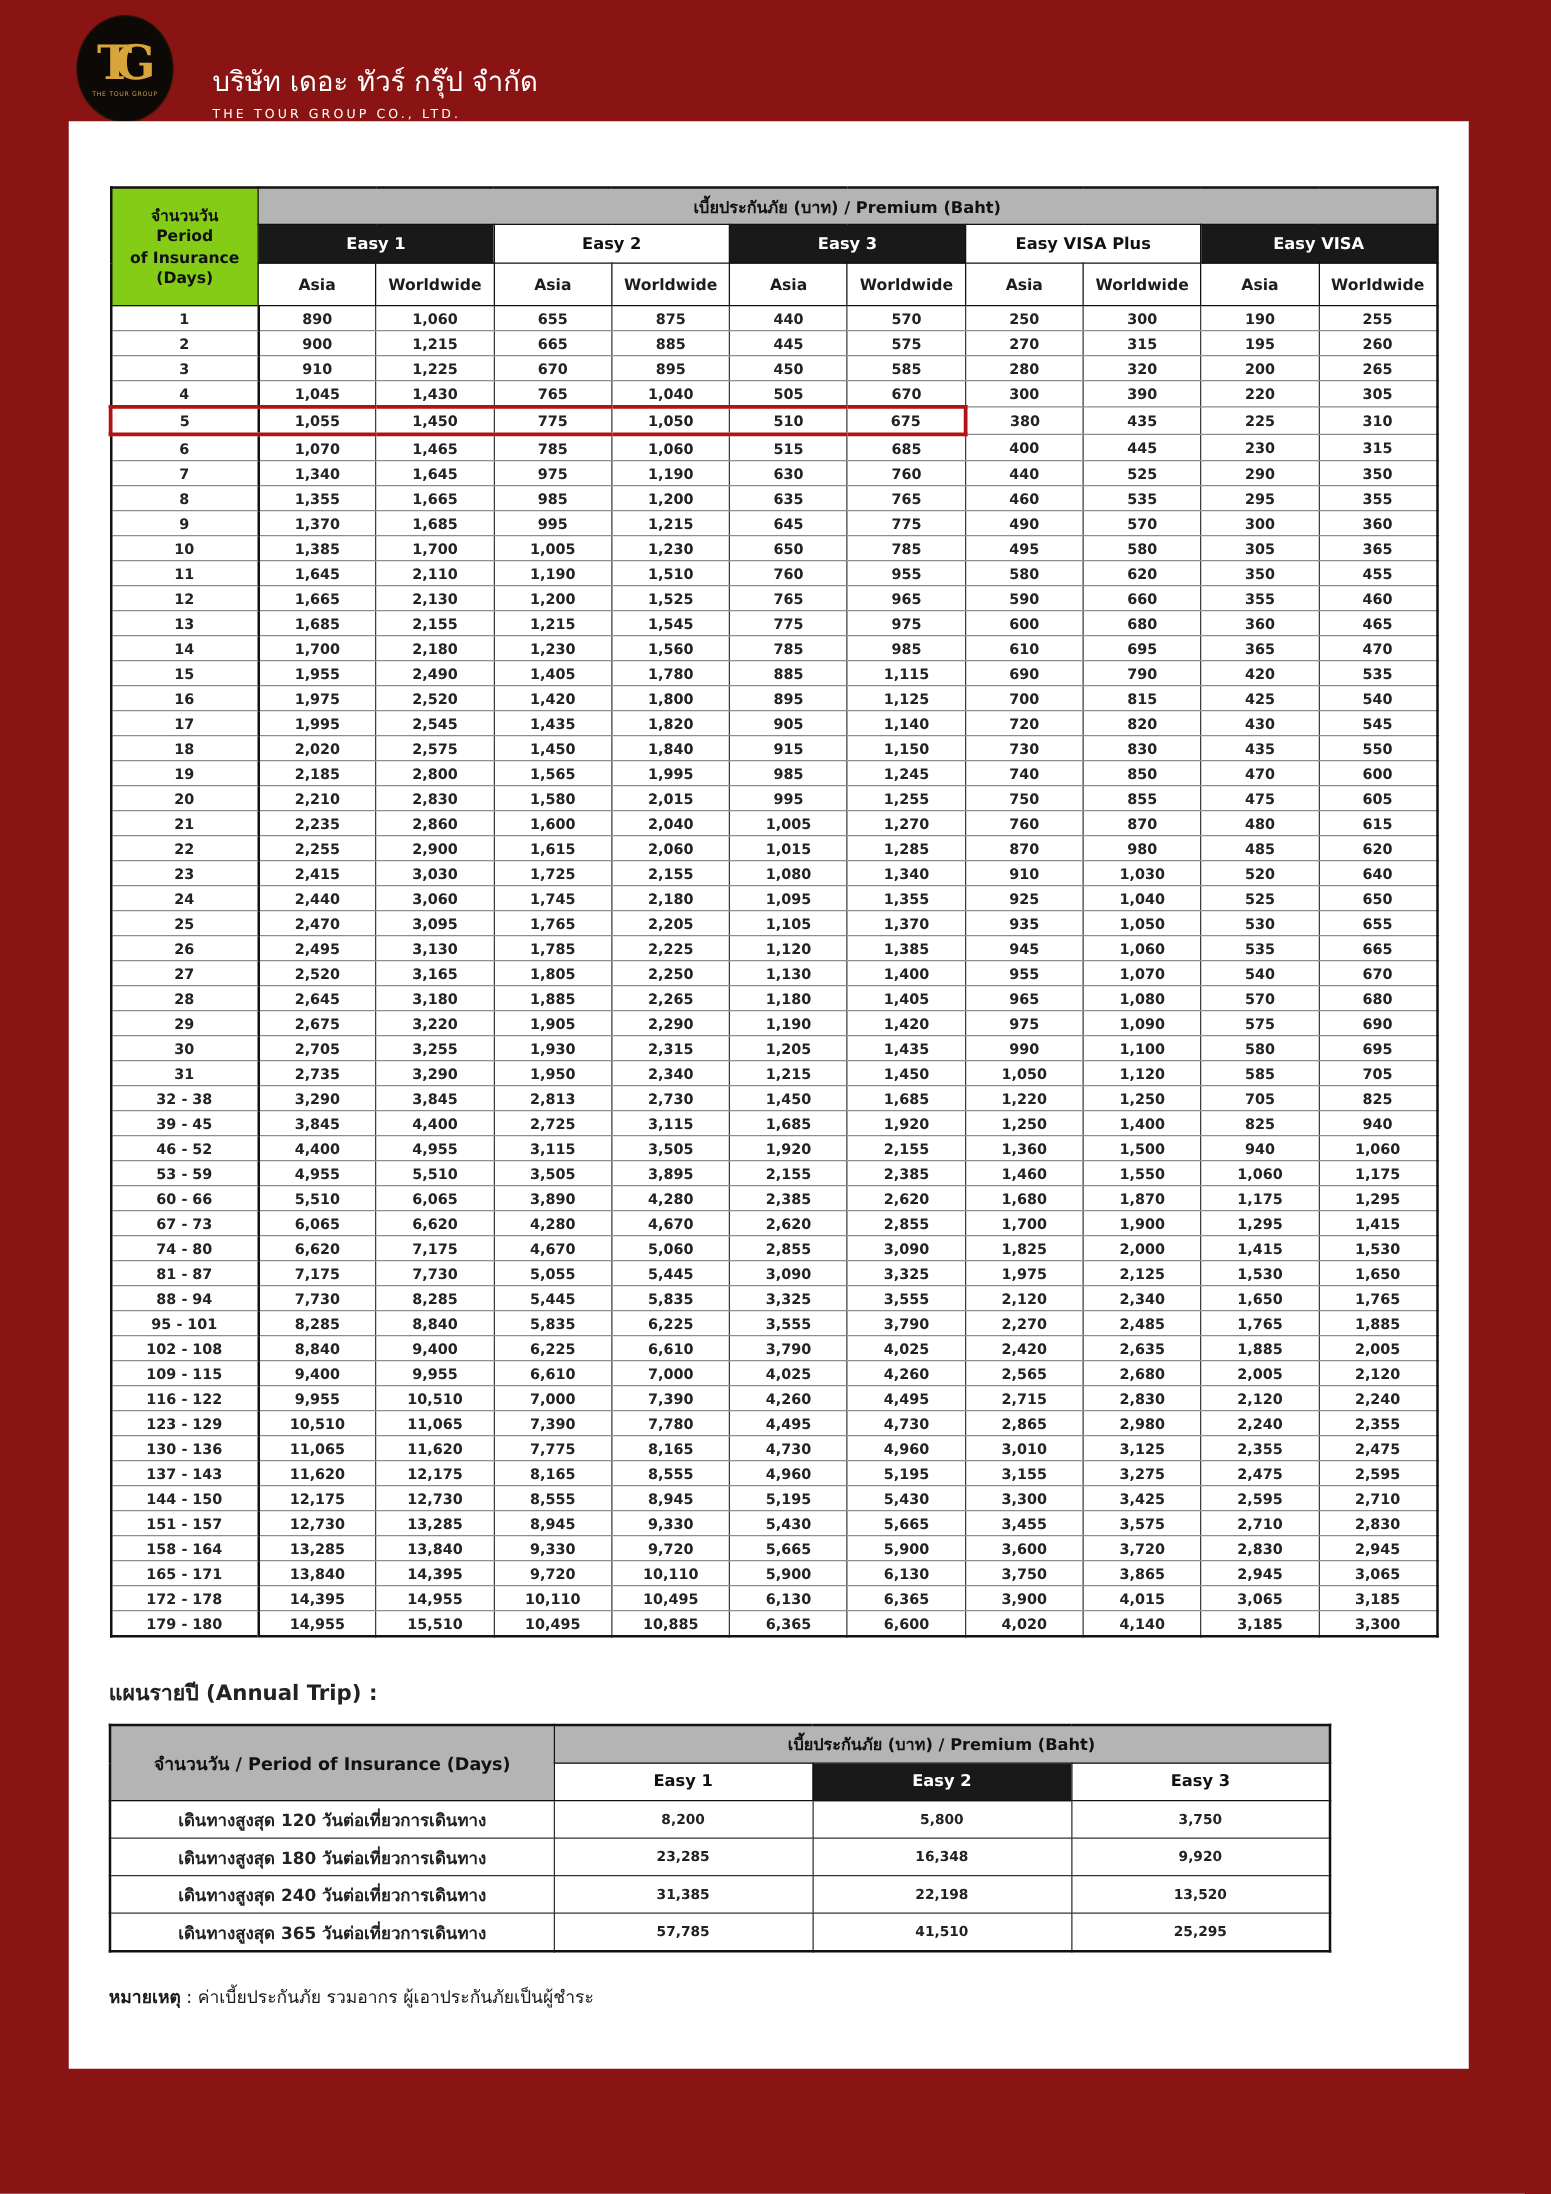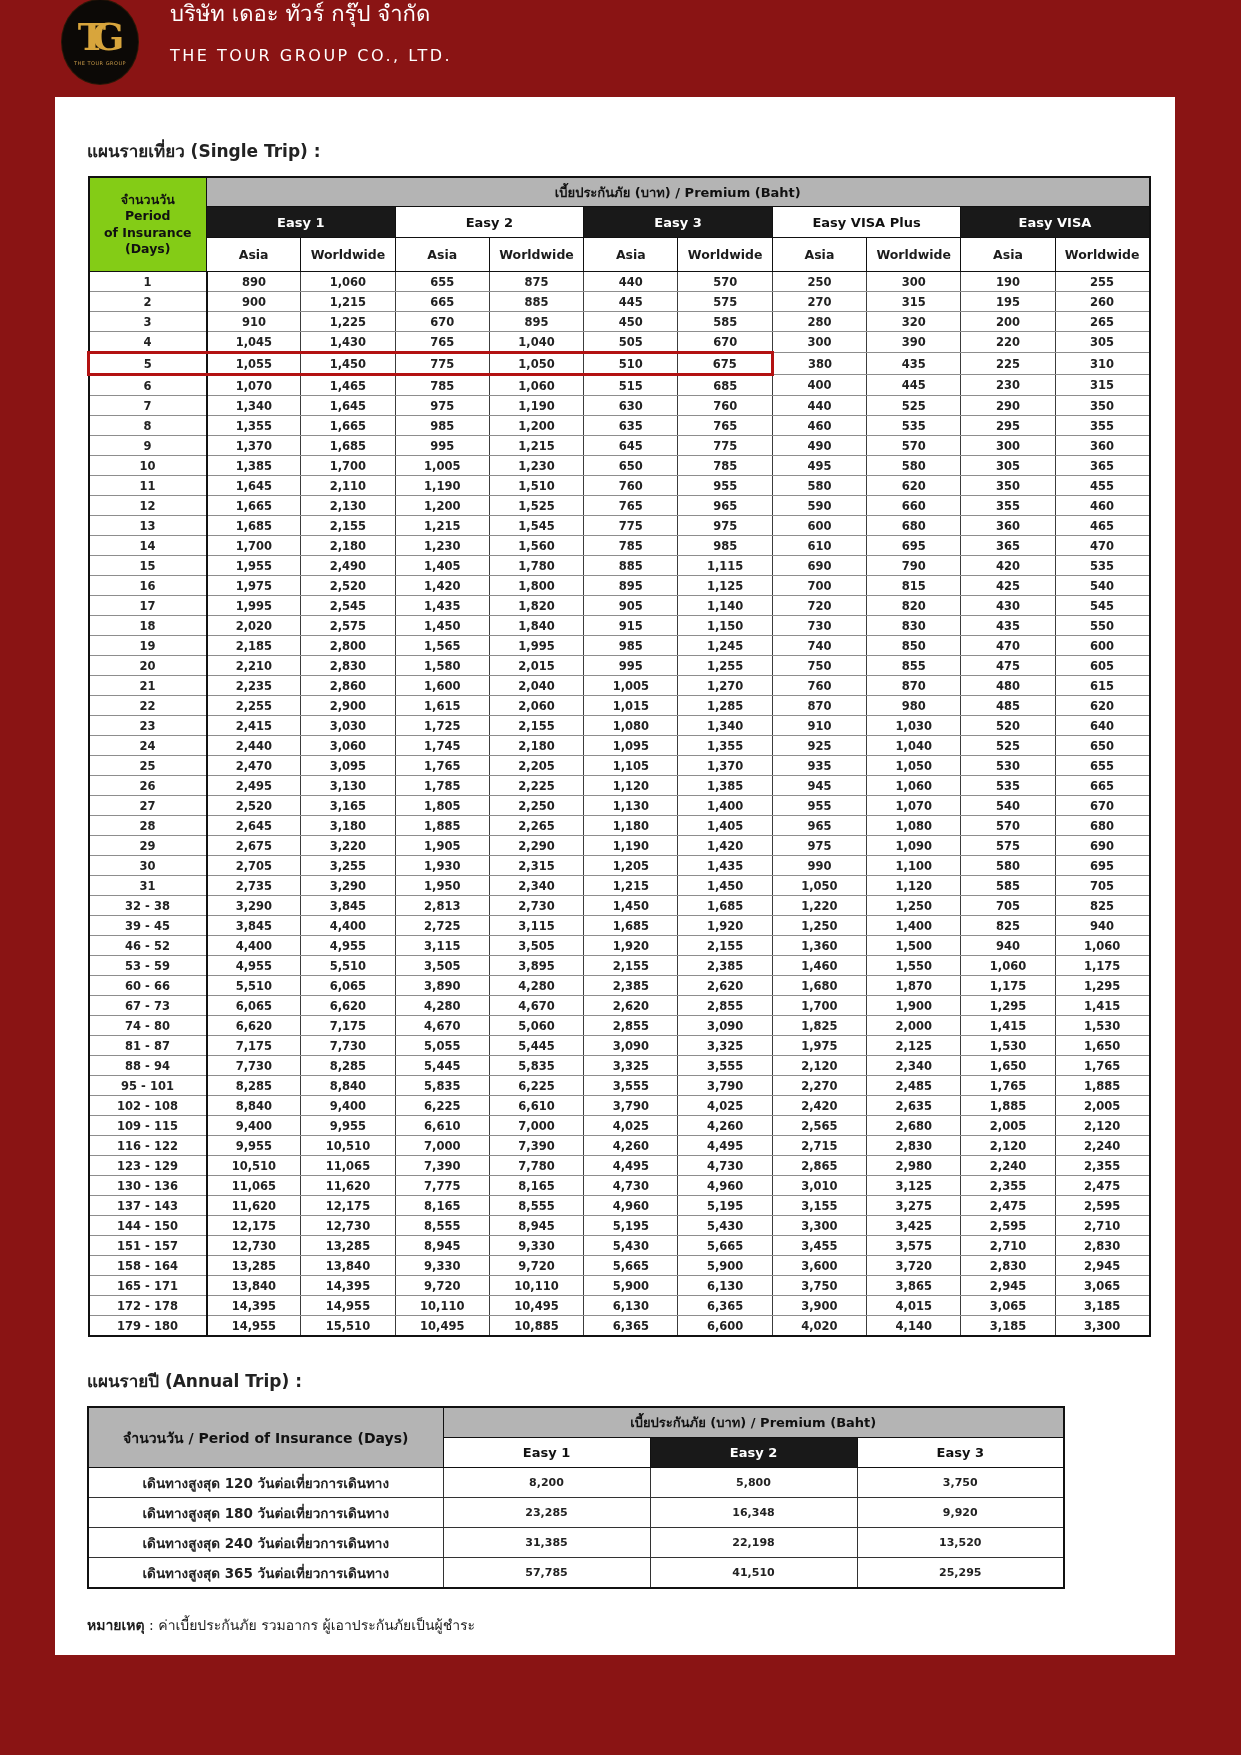--- a/index.html
+++ b/index.html
@@ -5,37 +5,37 @@
   html,body{margin:0;padding:0;}
   body{
     width:1241px;height:1755px;
     background:#8a1414;
     font-family:"DejaVu Sans","Liberation Sans",sans-serif;
     position:relative;
     -webkit-font-smoothing:antialiased;
   }
   
   .top-header{
-    height:97px;display:flex;align-items:flex-start;gap:32px;
+    height:97px;display:flex;align-items:flex-end;gap:32px;
     padding-left:62px;box-sizing:border-box;
   }
   .logo{
     width:76px;height:84px;background:#0c0906;border-radius:50%;
     display:flex;flex-direction:column;align-items:center;justify-content:center;
     box-shadow:0 0 0 1px #2a1708;
   }
   .logo .monogram{
     font-family:"DejaVu Serif","Liberation Serif",serif;
     color:#d8a53c;font-size:38px;font-weight:bold;line-height:1;
     letter-spacing:-14px;padding-right:12px;
   }
   .logo .logo-caption{color:#c89a49;font-size:5px;margin-top:4px;letter-spacing:.5px;}
   .company{color:#ffffff;}
   .company .th{font-size:22px;line-height:1.25;}
-  .company .en{font-size:16px;letter-spacing:2.5px;margin-top:18px;}
+  .company .en{font-size:10px;letter-spacing:2.5px;margin-top:6px;}
   
   .panel{
     position:absolute;left:55px;top:97px;width:1120px;height:1558px;
     background:#ffffff;color:#1c1c1c;box-sizing:border-box;
     padding:40px 0 0 32px;
   }
   .section-title{font-size:17px;font-weight:bold;color:#222;}
   
   table{border-collapse:collapse;table-layout:fixed;}
   .st-table{width:1061px;margin-top:12px;border:2px solid #111;}
@@ -83,21 +83,20 @@
     <span class="logo-caption">THE TOUR GROUP</span>
   </div>
   <div class="company">
     <div class="th">บริษัท เดอะ ทัวร์ กรุ๊ป จำกัด</div>
     <div class="en">THE TOUR GROUP CO., LTD.</div>
   </div>
 </div>
 
 <div class="panel">
 
-  <div class="section-title">แผนรายเที่ยว  (Single Trip) :</div>
 
   <table class="st-table">
     <colgroup>
       <col style="width:118px">
       <col span="10" style="width:94.3px">
     </colgroup>
     <thead>
       <tr>
         <th rowspan="3" class="day-head">
           <div>จำนวนวัน</div>

